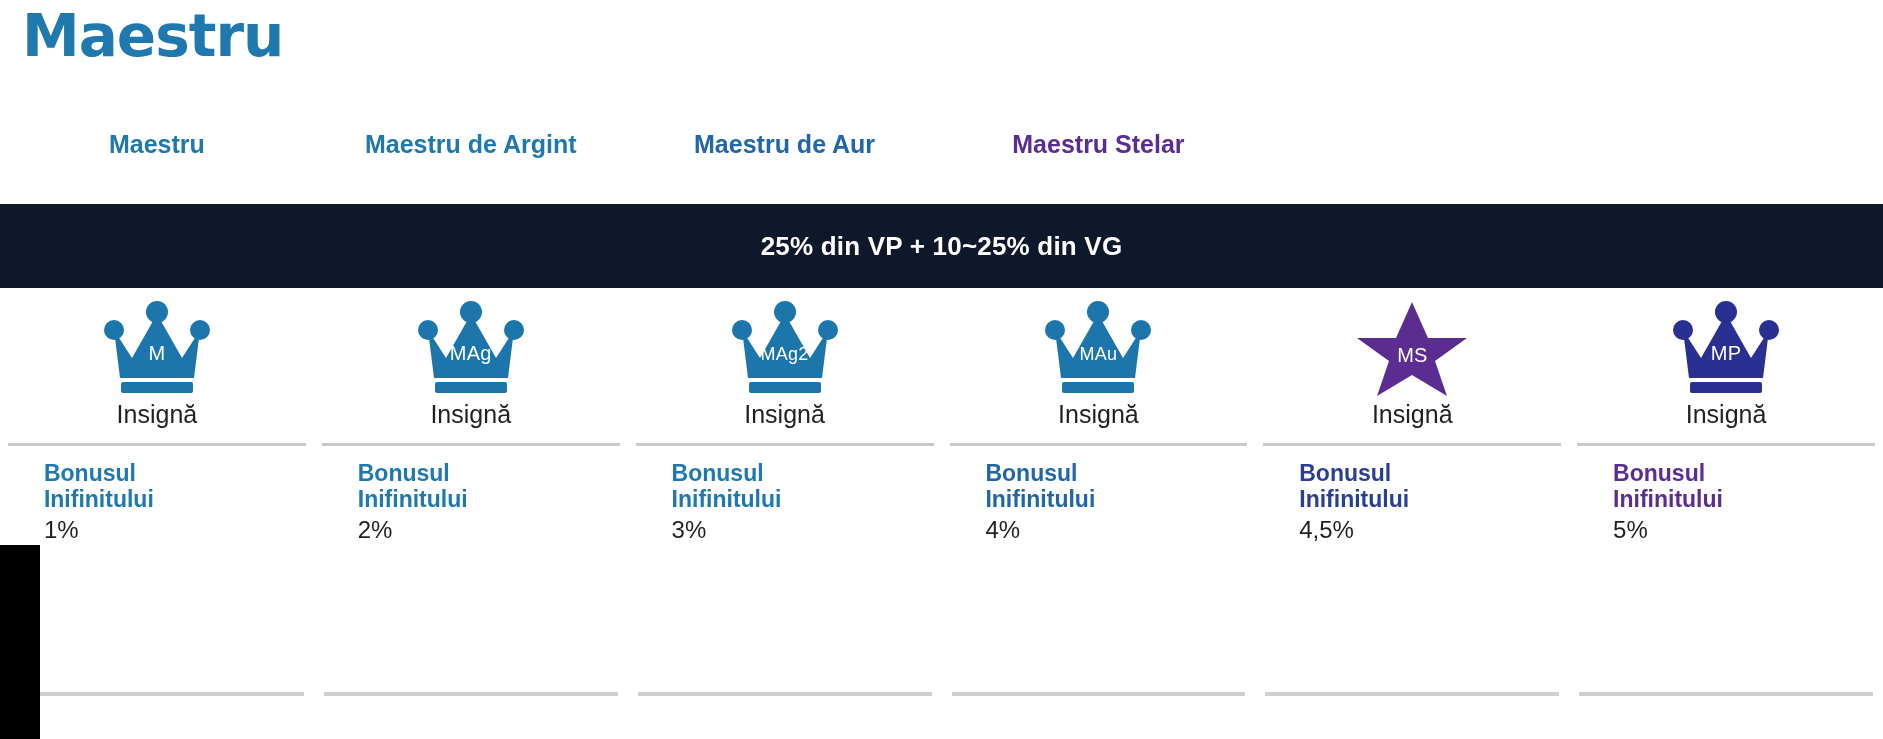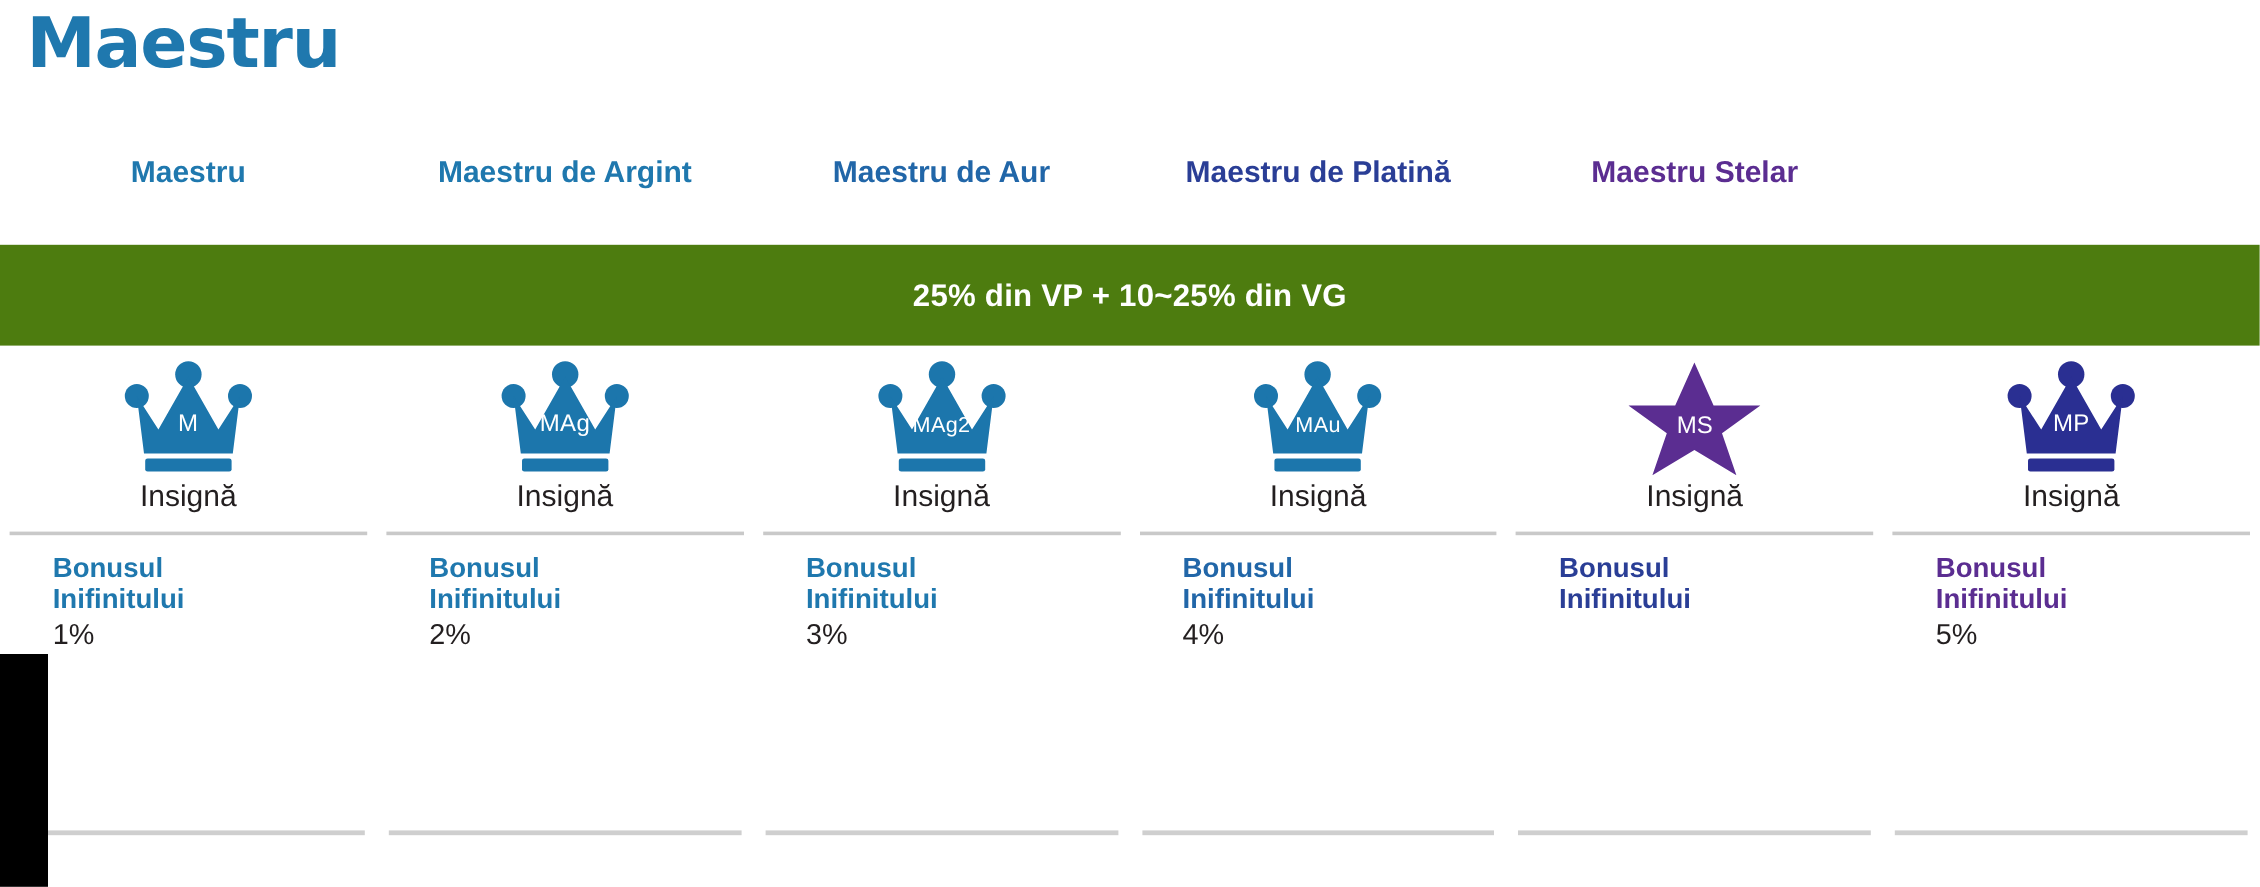--- a/index.html
+++ b/index.html
@@ -132,33 +132,28 @@
     <div class="hdr" style="color: rgb(31, 120, 174);">
       <span>
         <span>Maestru de Argint</span>
       </span>
     </div>
     <div class="hdr" style="color: rgb(33, 102, 168);">
       <span>
         <span>Maestru de Aur</span>
       </span>
     </div>
-    <div class="hdr" style="color: rgb(42, 62, 150);">
-      <span>
-        <span>Maestru de Platină</span>
-      </span>
-    </div>
     <div class="hdr" style="color: rgb(91, 45, 145);">
       <span>
         <span>Maestru Stelar</span>
       </span>
     </div>
   </div>
 
-  <div class="banner" style="background: #4d7c0f; text-align: right;">
+  <div class="banner" style="background: #0f172a; text-align: right;">
     <span class="banner-text" style="color: rgb(255, 255, 255);">25% din VP + 10~25% din VG</span>
   </div>
 
   <div class="badge-row">
 
     <div class="badge-cell">
       <div class="crown-wrap">
         <svg class="crown-svg" viewBox="0 0 110 96">
           <g fill="#1C76AC">
             <circle cx="55" cy="12" r="11"></circle>
@@ -293,20 +288,21 @@
         <span>Inifinitului</span>
       </div>
       <div class="bonus-value">4%</div>
     </div>
 
     <div class="bonus-cell">
       <div class="bonus-title" style="color: rgb(42, 62, 150);">
         <span>Bonusul</span><br>
         <span>Inifinitului</span>
       </div>
+      <div class="bonus-value">4,5%</div>
     </div>
 
     <div class="bonus-cell">
       <div class="bonus-title" style="color: rgb(91, 45, 145);">
         <span>Bonusul</span><br>
         <span>Inifinitului</span>
       </div>
       <div class="bonus-value">5%</div>
     </div>
 

